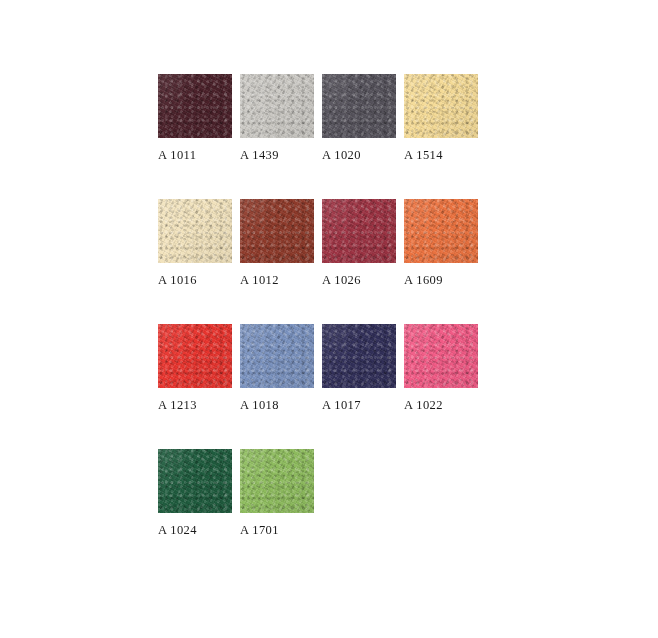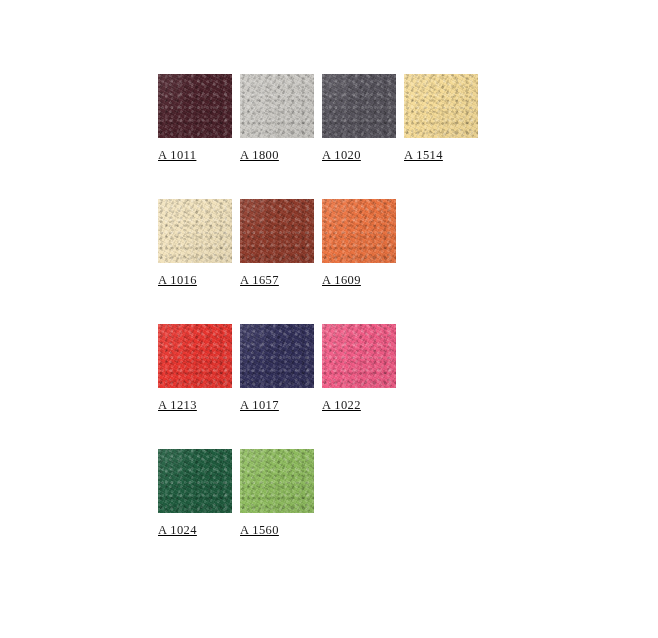--- a/index.html
+++ b/index.html
@@ -22,21 +22,20 @@
   }
   .swatch-grid {
     position: absolute;
     left: 158px;
     top: 74px;
     width: 398px;
   }
   .swatch-row {
     display: flex;
     height: 125px;
-    text-decoration: underline;
   }
   .swatch-cell {
     width: 74px;
     margin-right: 8px;
     position: relative;
   }
   .swatch-chip {
     width: 74px;
     height: 64px;
     position: relative;
@@ -102,21 +101,21 @@
             <div class="sheen"></div>
           </div>
           <div class="swatch-label">A 1011</div>
         </div>
         <div class="swatch-cell">
           <div class="swatch-chip" style="background-color: rgb(203, 201, 196); background-position: 7px 5px;">
             <div class="grain"></div>
             <div class="grain2"></div>
             <div class="sheen"></div>
           </div>
-          <div class="swatch-label">A 1800</div>
+          <div class="swatch-label">A 1439</div>
         </div>
         <div class="swatch-cell">
           <div class="swatch-chip" style="background-color: rgb(86, 83, 92); background-position: 1px 10px;">
             <div class="grain"></div>
             <div class="grain2"></div>
             <div class="sheen"></div>
           </div>
           <div class="swatch-label">A 1020</div>
         </div>
         <div class="swatch-cell">
@@ -136,41 +135,57 @@
             <div class="sheen"></div>
           </div>
           <div class="swatch-label">A 1016</div>
         </div>
         <div class="swatch-cell">
           <div class="swatch-chip" style="background-color: rgb(142, 58, 42); background-position: 9px 3px;">
             <div class="grain"></div>
             <div class="grain2"></div>
             <div class="sheen"></div>
           </div>
-          <div class="swatch-label">A 1657</div>
+          <div class="swatch-label">A 1012</div>
+        </div>
+        <div class="swatch-cell">
+          <div class="swatch-chip" style="background-color: rgb(157, 51, 67); background-position: 3px 8px;">
+            <div class="grain"></div>
+            <div class="grain2"></div>
+            <div class="sheen"></div>
+          </div>
+          <div class="swatch-label">A 1026</div>
         </div>
         <div class="swatch-cell">
           <div class="swatch-chip" style="background-color: rgb(236, 115, 64); background-position: 10px 2px;">
             <div class="grain"></div>
             <div class="grain2"></div>
             <div class="sheen"></div>
           </div>
           <div class="swatch-label">A 1609</div>
         </div>
       </div>
       <div class="swatch-row">
         <div class="swatch-cell">
           <div class="swatch-chip" style="background-color: rgb(232, 52, 46); background-position: 4px 7px;">
             <div class="grain"></div>
             <div class="grain2"></div>
             <div class="sheen"></div>
           </div>
           <div class="swatch-label">A 1213</div>
         </div>
         <div class="swatch-cell">
+          <div class="swatch-chip" style="background-color: rgb(122, 146, 191); background-position: 11px 1px;">
+            <div class="grain"></div>
+            <div class="grain2"></div>
+            <div class="sheen"></div>
+          </div>
+          <div class="swatch-label">A 1018</div>
+        </div>
+        <div class="swatch-cell">
           <div class="swatch-chip" style="background-color: rgb(50, 48, 90); background-position: 5px 6px;">
             <div class="grain"></div>
             <div class="grain2"></div>
             <div class="sheen"></div>
           </div>
           <div class="swatch-label">A 1017</div>
         </div>
         <div class="swatch-cell">
           <div class="swatch-chip" style="background-color: rgb(242, 91, 134); background-position: 12px 0px;">
             <div class="grain"></div>
@@ -188,17 +203,17 @@
             <div class="sheen"></div>
           </div>
           <div class="swatch-label">A 1024</div>
         </div>
         <div class="swatch-cell">
           <div class="swatch-chip" style="background-color: rgb(142, 188, 94); background-position: 7px 4px;">
             <div class="grain"></div>
             <div class="grain2"></div>
             <div class="sheen"></div>
           </div>
-          <div class="swatch-label">A 1560</div>
+          <div class="swatch-label">A 1701</div>
         </div>
       </div>
     </div>
 </div>
 
 </body></html>

